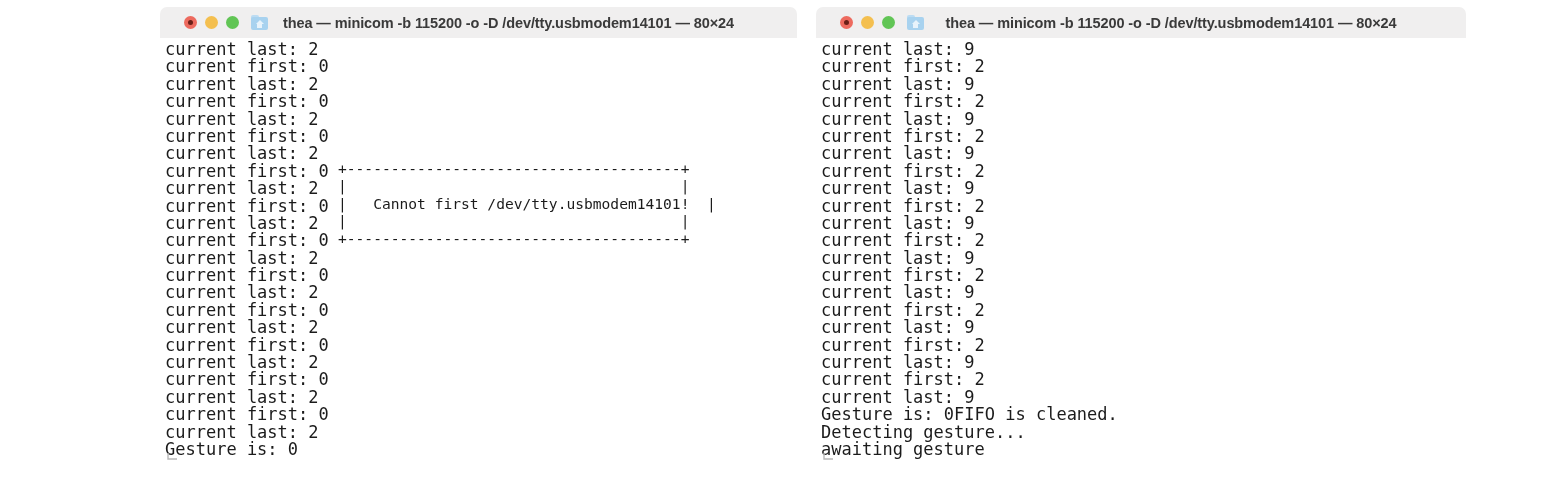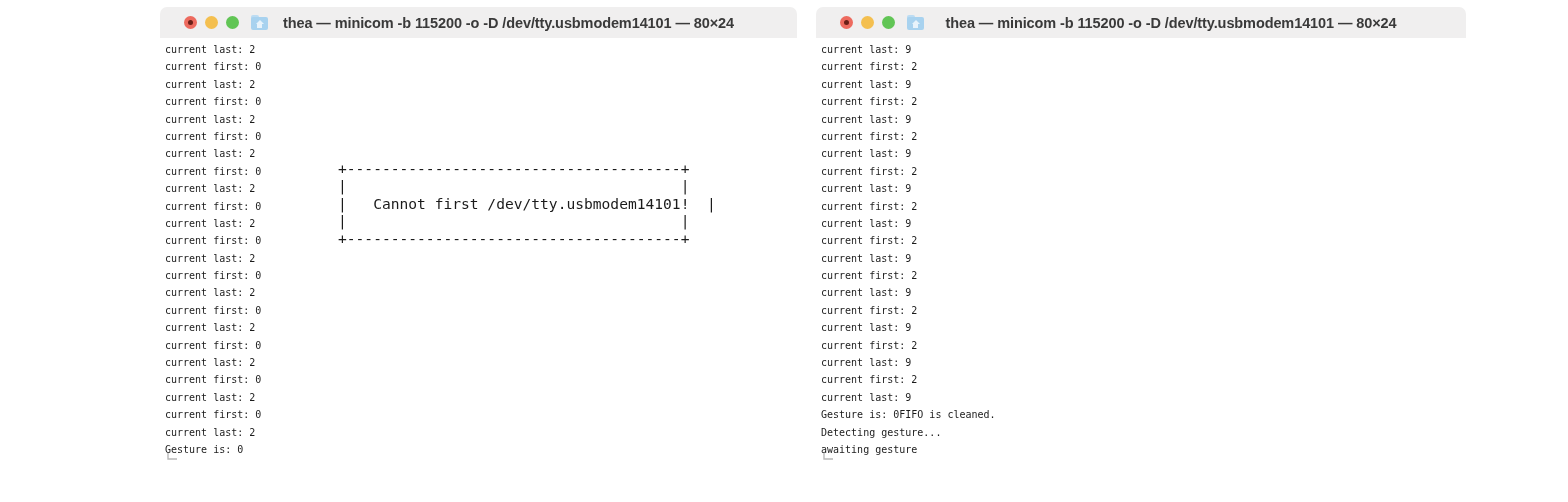--- a/index.html
+++ b/index.html
@@ -125,21 +125,21 @@
     position: relative;
     background: #ffffff;
     height: 431px;
     padding: 3px 0 0 5px;
     box-sizing: border-box;
     overflow: hidden;
   }
   .term-screen {
     position: relative;
     font-family: "DejaVu Sans Mono", "Liberation Mono", monospace;
-    font-size: 10px;
+    font-size: 17px;
     line-height: 17.4px;
     color: #1b1b1b;
     white-space: pre;
     letter-spacing: 0px;
   }
   .term-line {
     height: 17.4px;
     white-space: pre;
   }
 

